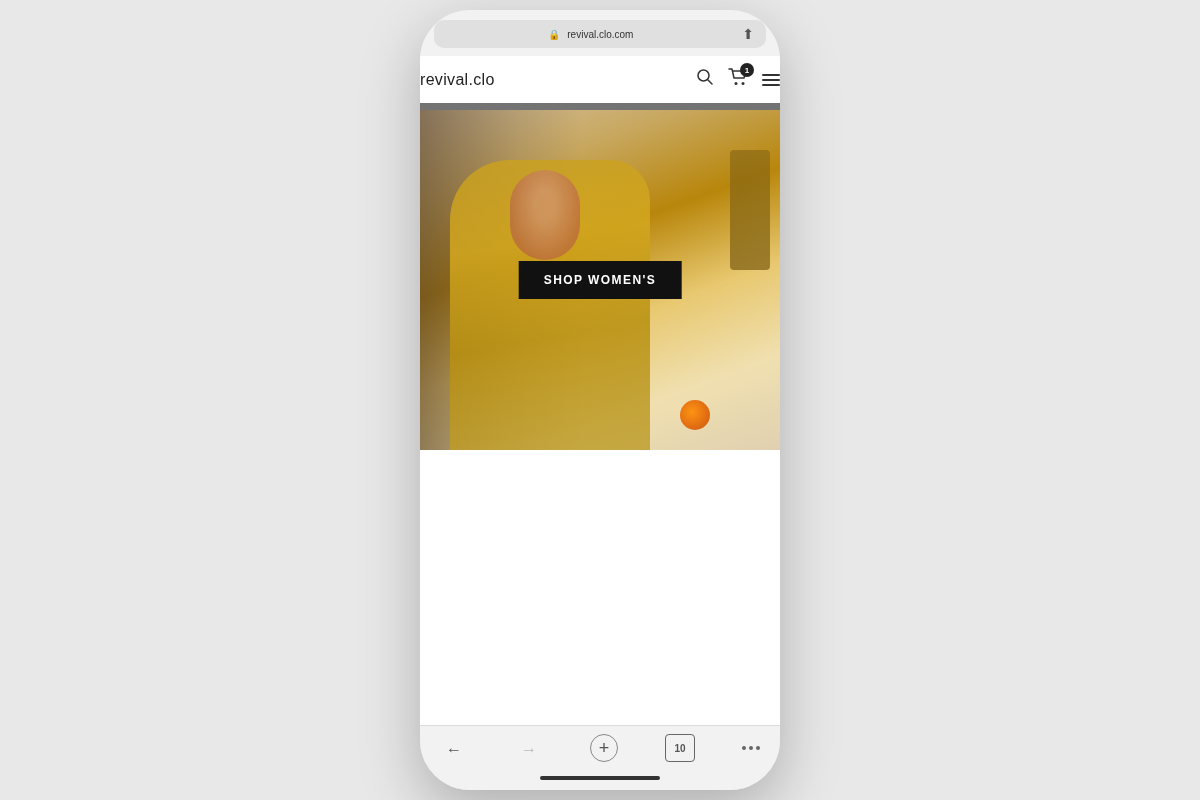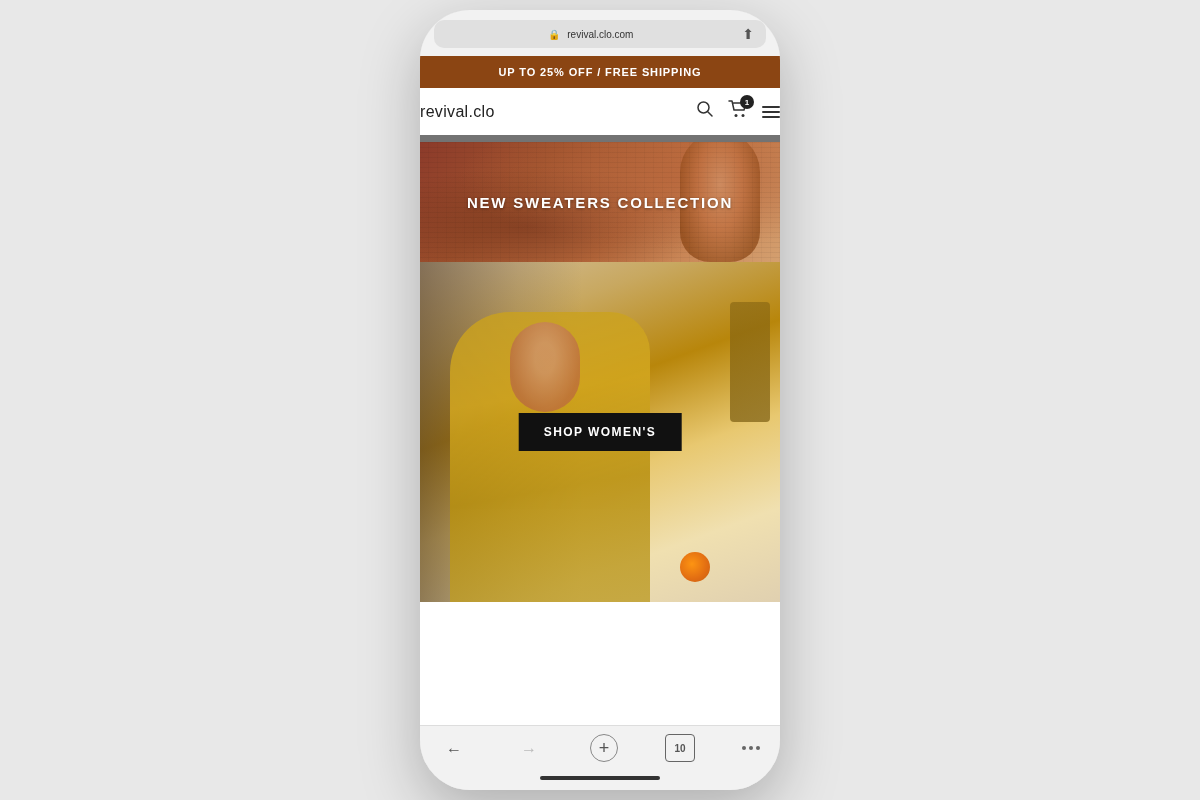--- a/index.html
+++ b/index.html
@@ -418,23 +418,20 @@
       <div class="address-bar-inner">
         <span class="lock-icon">🔒</span>
         <span class="address-text">revival.clo.com</span>
       </div>
       <span class="share-icon">⬆</span>
     </div>
   </div>
 
   <div class="site-content">
 
-    <div class="promo-banner">
-      <span>UP TO 25% OFF / FREE SHIPPING</span>
-    </div>
 
     <div class="site-header">
       <span class="site-logo">revival.clo</span>
       <div class="header-icons">
         <span class="search-icon-btn">
           <svg width="18" height="18" viewBox="0 0 18 18" fill="none">
             <circle cx="7.5" cy="7.5" r="5.5" stroke="#333" stroke-width="1.5"></circle>
             <line x1="12" y1="12" x2="16" y2="16" stroke="#333" stroke-width="1.5" stroke-linecap="round"></line>
           </svg>
         </span>
@@ -449,26 +446,20 @@
           <span class="cart-badge">1</span>
         </div>
         <div class="menu-icon">
           <div class="menu-line"></div>
           <div class="menu-line"></div>
           <div class="menu-line"></div>
         </div>
       </div>
     </div>
 
-    <div class="sweaters-banner">
-      <div class="sweaters-bg">
-        <div class="person-shape"></div>
-        <span class="sweaters-text">NEW SWEATERS COLLECTION</span>
-      </div>
-    </div>
 
     <div class="womens-banner">
       <div class="womens-bg">
         <div class="figure-shape"></div>
         <div class="chair-shape"></div>
         <div class="fruit-shape"></div>
       </div>
       <div class="womens-cta">
         <span>SHOP WOMEN'S</span>
       </div>

